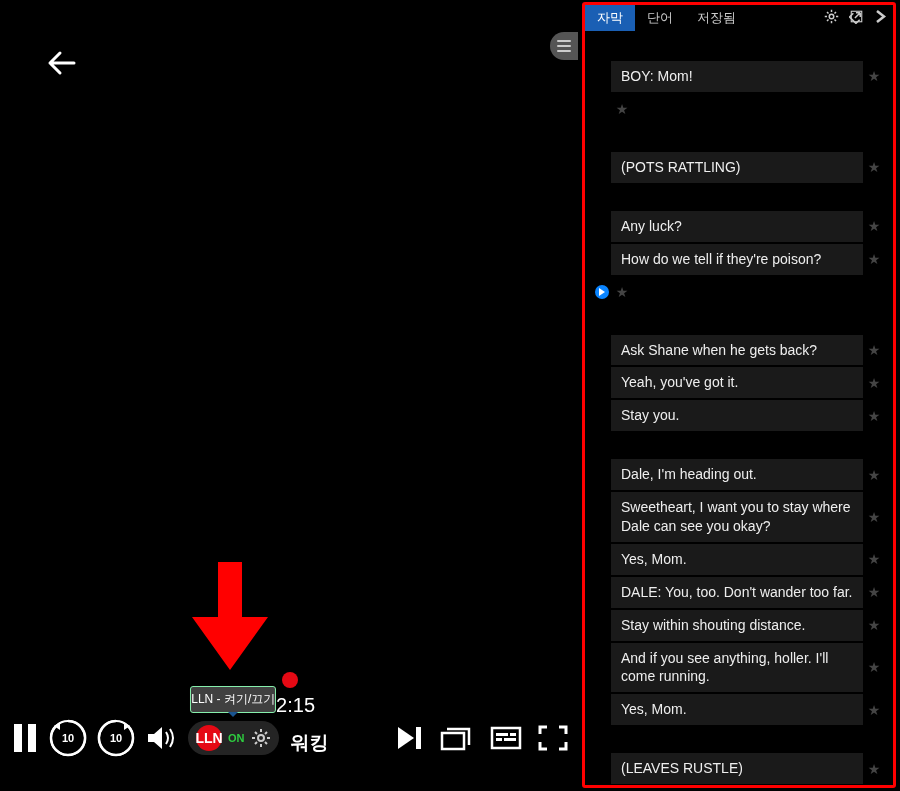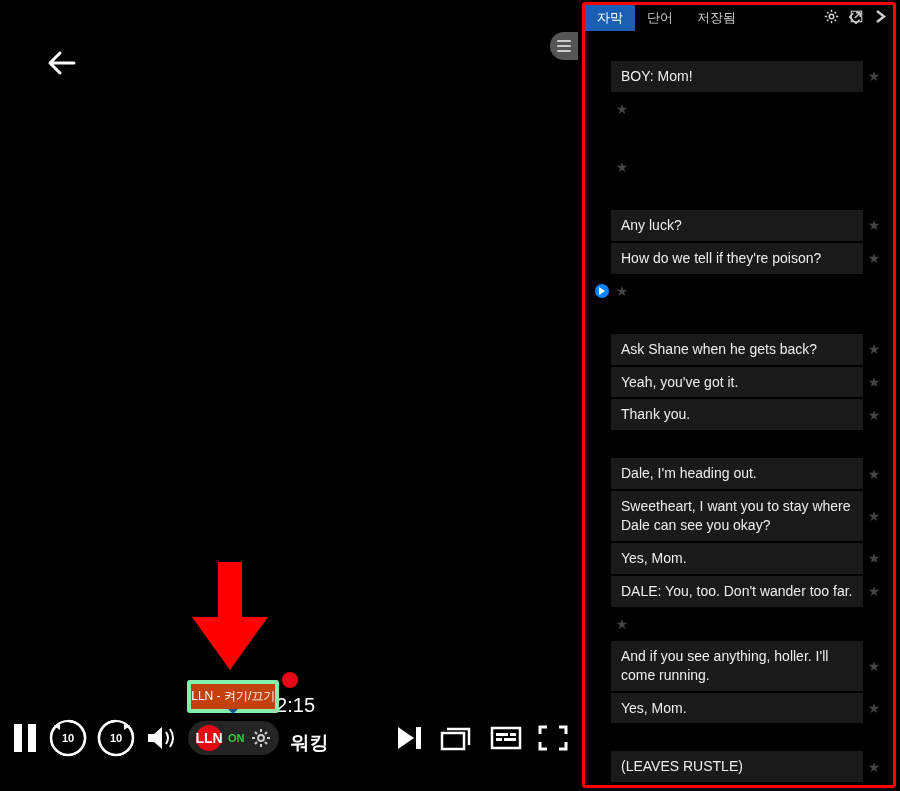--- a/index.html
+++ b/index.html
@@ -150,22 +150,22 @@
     .lln-on {
       font-size: 11px;
       color: #2ecc40;
       font-weight: bold;
     }
     .tooltip {
       position: absolute;
       bottom: 42px;
       left: 50%;
       transform: translateX(-50%);
-      background: #c2410c;
-      border: 4px solid #86efac;
+      background: #404040;
+      border: 1px solid #86efac;
       color: #fff;
       font-size: 12px;
       padding: 4px 0;
       border-radius: 3px;
       white-space: nowrap;
     }
     .tooltip::after {
       content: '';
       position: absolute;
       top: 100%;
@@ -411,20 +411,21 @@
         <div class="sub-text">BOY: Mom!</div>
         <div class="sub-star">★</div>
       </div>
       <div class="subtitle-row">
         <div class="sub-indicator"></div>
         <div class="sub-star">★</div>
       </div>
       <div class="spacer"></div>
       <div class="subtitle-row">
         <div class="sub-indicator"></div>
+        <div class="sub-text">(POTS RATTLING)</div>
         <div class="sub-star">★</div>
       </div>
       <div class="spacer"></div>
       <div class="subtitle-row">
         <div class="sub-indicator"></div>
         <div class="sub-text">Any luck?</div>
         <div class="sub-star">★</div>
       </div>
       <div class="subtitle-row">
         <div class="sub-indicator"></div>
@@ -447,21 +448,21 @@
         <div class="sub-text">Ask Shane when he gets back?</div>
         <div class="sub-star">★</div>
       </div>
       <div class="subtitle-row">
         <div class="sub-indicator"></div>
         <div class="sub-text">Yeah, you've got it.</div>
         <div class="sub-star">★</div>
       </div>
       <div class="subtitle-row">
         <div class="sub-indicator"></div>
-        <div class="sub-text">Thank you.</div>
+        <div class="sub-text">Stay you.</div>
         <div class="sub-star">★</div>
       </div>
       <div class="spacer"></div>
       <div class="subtitle-row">
         <div class="sub-indicator"></div>
         <div class="sub-text">Dale, I'm heading out.</div>
         <div class="sub-star">★</div>
       </div>
       <div class="subtitle-row">
         <div class="sub-indicator"></div>
@@ -473,20 +474,21 @@
         <div class="sub-text">Yes, Mom.</div>
         <div class="sub-star">★</div>
       </div>
       <div class="subtitle-row">
         <div class="sub-indicator"></div>
         <div class="sub-text">DALE: You, too. Don't wander too far.</div>
         <div class="sub-star">★</div>
       </div>
       <div class="subtitle-row">
         <div class="sub-indicator"></div>
+        <div class="sub-text">Stay within shouting distance.</div>
         <div class="sub-star">★</div>
       </div>
       <div class="subtitle-row">
         <div class="sub-indicator"></div>
         <div class="sub-text">And if you see anything, holler. I'll come running.</div>
         <div class="sub-star">★</div>
       </div>
       <div class="subtitle-row">
         <div class="sub-indicator"></div>
         <div class="sub-text">Yes, Mom.</div>

